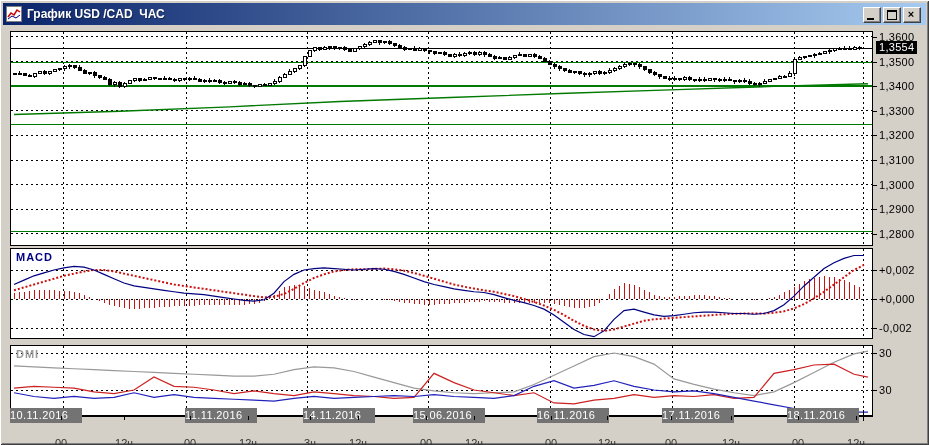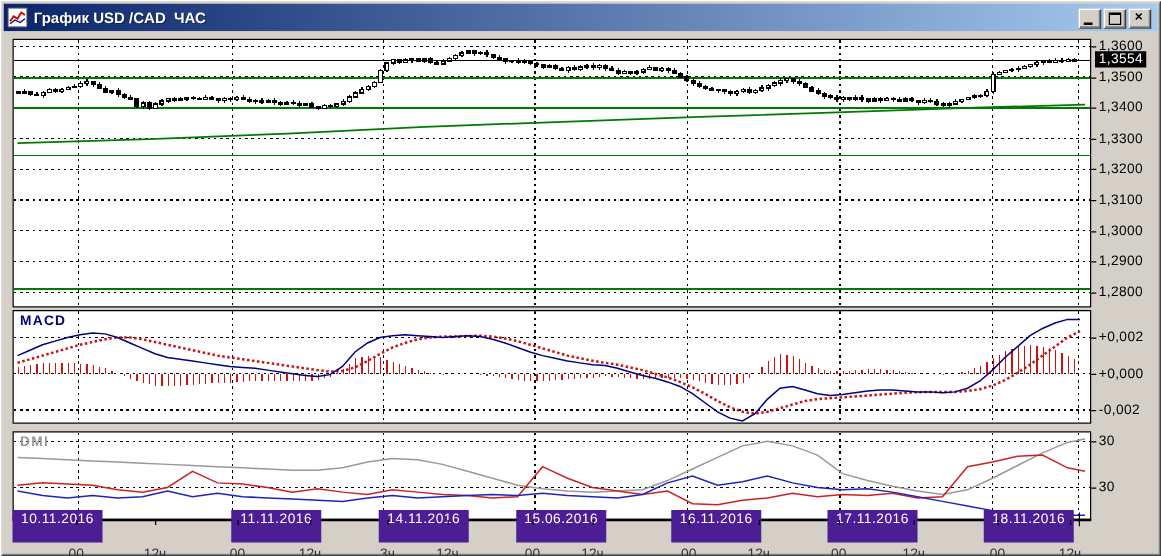--- a/index.html
+++ b/index.html
@@ -19,22 +19,22 @@
              text-align:center;line-height:12px;}
   .client{position:absolute;left:3px;top:25px;width:923px;height:417px;background:#d4d0c8;}
   .pane{position:absolute;background:#ffffff;border:1px solid #000;box-sizing:border-box;}
   .pane svg{display:block;}
   .axlabel{position:absolute;font-size:11px;color:#000;letter-spacing:.3px;white-space:nowrap;}
   .axtick{position:absolute;width:4px;height:1px;background:#000;}
   .pricetag{position:absolute;background:#000;color:#fff;font-size:11px;letter-spacing:.3px;
             padding:0 3px;height:13px;line-height:13px;}
   .indlabel{position:absolute;font-size:11px;font-weight:bold;letter-spacing:1px;}
   .timeline{position:absolute;background:#000;}
-  .datebox{position:absolute;height:26px;background:#4c1d95;color:#fff;font-size:11px;line-height:15px;
-           text-align:center;letter-spacing:.4px;}
+  .datebox{position:absolute;height:15px;background:#737373;color:#fff;font-size:11px;line-height:15px;
+           letter-spacing:.4px;}
   .hourlabel{position:absolute;font-size:11px;color:#333;transform:translateX(-50%);margin-top:13px;}
   .tick-v{position:absolute;width:1px;background:#000;}
 </style>
 </head>
 <body>
 
 <div class="win">
 
   <div class="titlebar">
     <svg class="ticon" viewBox="0 0 16 16">

